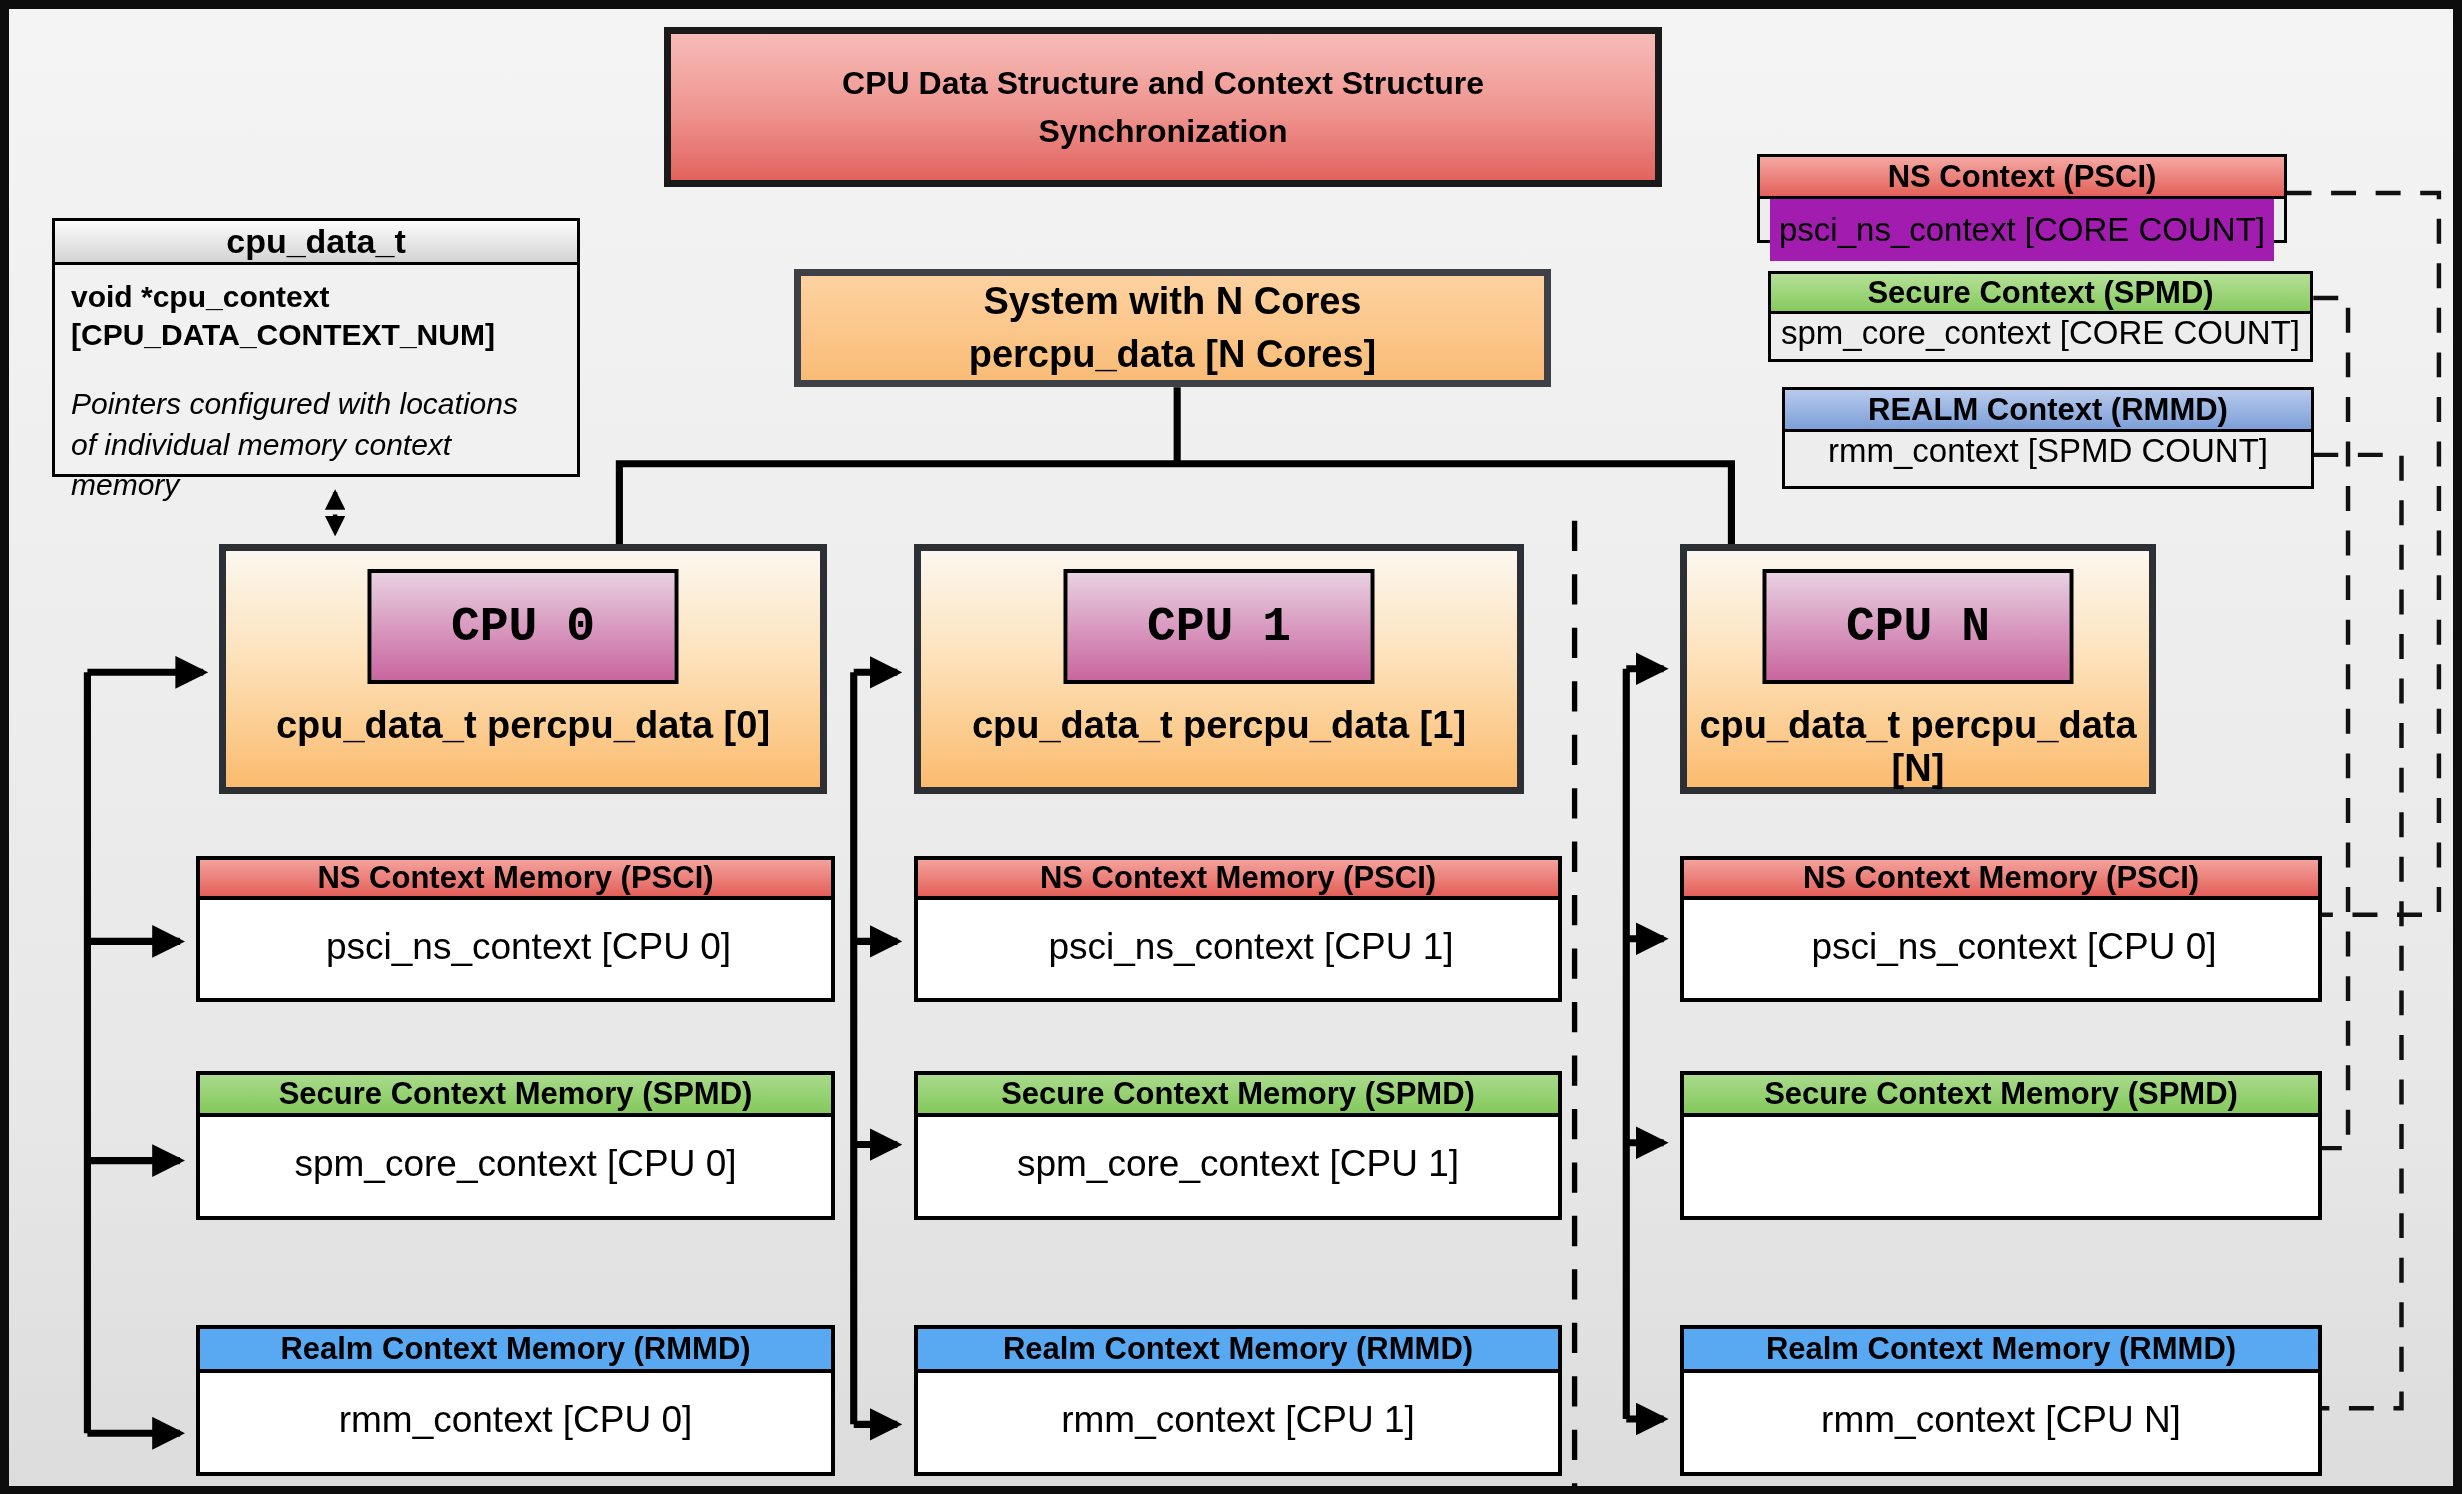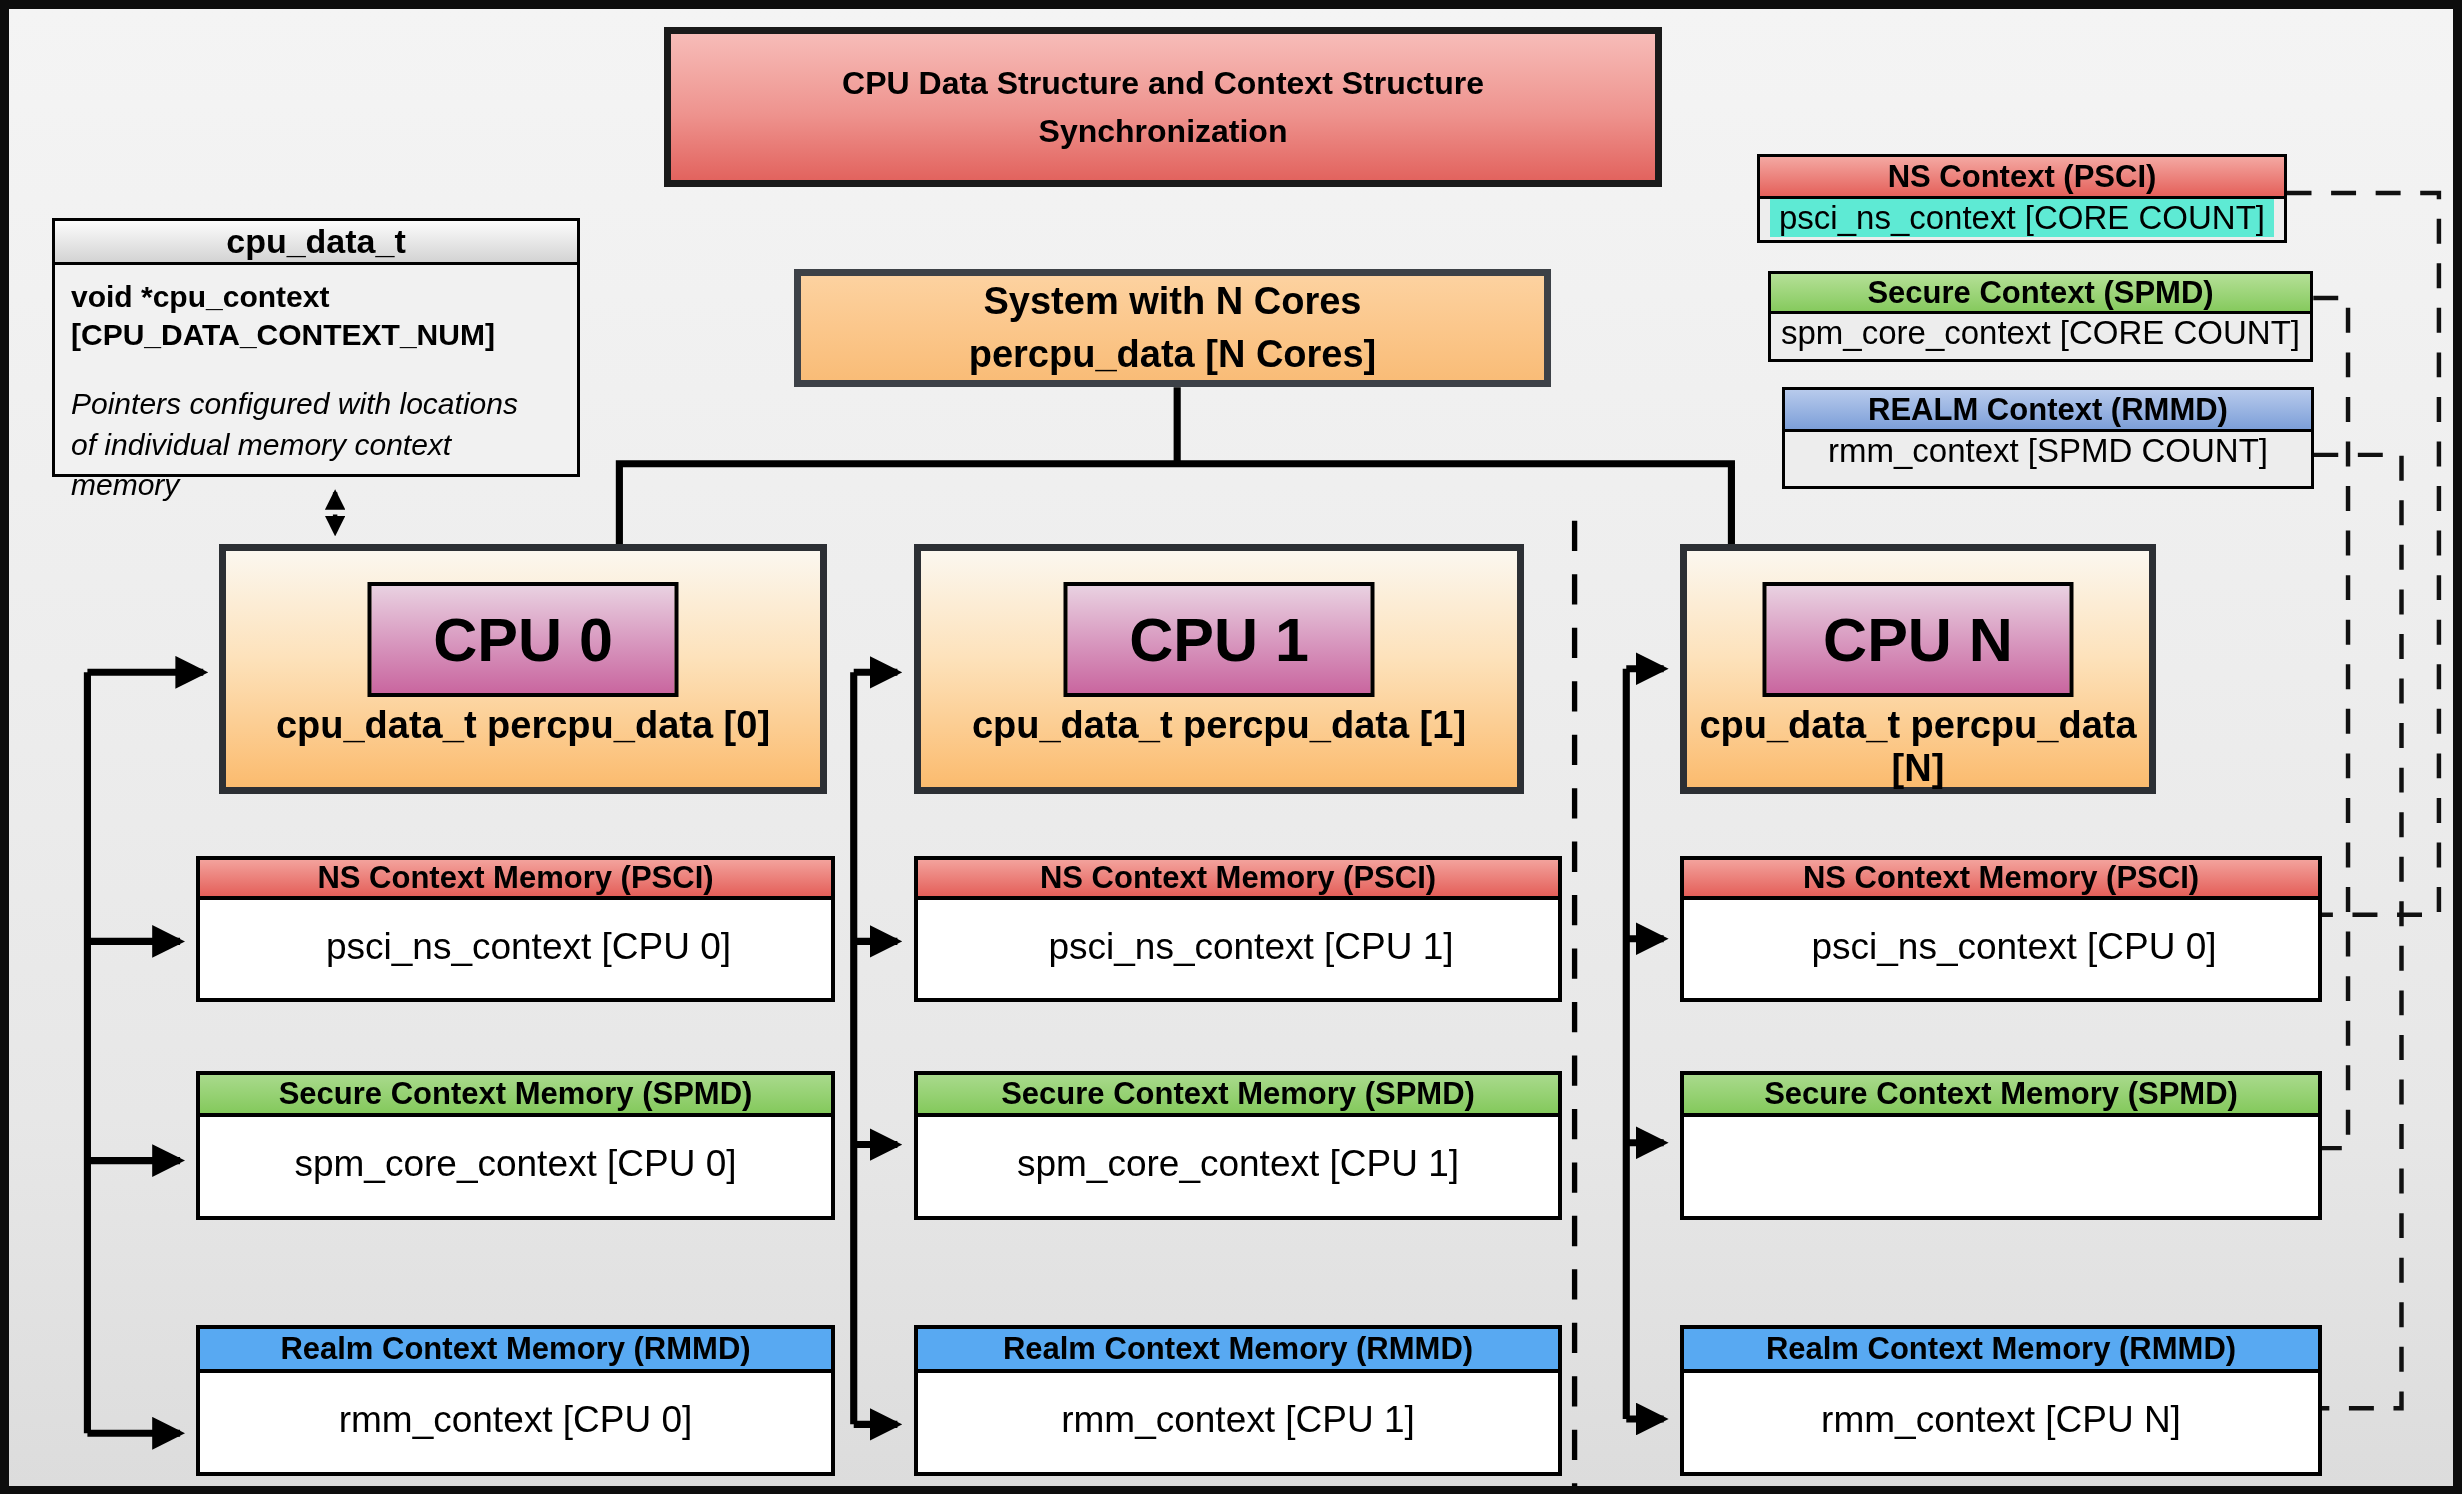--- a/index.html
+++ b/index.html
@@ -53,21 +53,21 @@
   .legend-box{border:3.6px solid #000;background:#ededed;}
   .legend-header{
     display:flex;align-items:center;justify-content:center;
     border-bottom:3.6px solid #000;font-weight:bold;font-size:31px;
   }
   .legend-body{
     display:flex;align-items:center;justify-content:center;font-size:33px;
   }
   .legend-ns{left:1748px;top:145px;width:530px;height:89px;}
   .legend-ns .legend-header{height:39px;background:linear-gradient(180deg,#f4a8a2,#e4605a);}
-  .legend-ns .legend-body span{background:#5eead4;padding:0 9px;}
+  .legend-ns .legend-body span{background:#a21caf;padding:12px 9px;}
   .legend-secure{left:1759px;top:262px;width:545px;height:91px;}
   .legend-secure .legend-header{height:37px;background:linear-gradient(180deg,#b5e097,#86ca5e);}
   .legend-realm{left:1773px;top:378px;width:532px;height:102px;}
   .legend-realm .legend-header{height:39px;background:linear-gradient(180deg,#b7caec,#7d9fd8);}
 
   
   .cpu-column{position:absolute;top:0;height:100%;}
   .col-cpu0{left:187px;width:631px;}
   .col-cpu1{left:905px;width:640px;}
   .col-cpuN{left:1671px;width:634px;}
@@ -76,25 +76,25 @@
     position:absolute;box-sizing:border-box;
     top:535px;height:250px;left:0;width:100%;
     border:7.1px solid #2c2f34;
     background:linear-gradient(180deg,#fbf7ef 0%,#fde2bb 45%,#fbbb6e 100%);
   }
   .col-cpu0 .cpu-box{left:23px;width:608px;}
   .col-cpu1 .cpu-box{width:610px;}
   .col-cpuN .cpu-box{width:476px;}
   .cpu-inner{
     position:absolute;left:50%;transform:translateX(-50%);
-    top:31px;width:303px;height:107px;
+    top:18px;width:303px;height:107px;
     border:4.5px solid #000;
     background:linear-gradient(180deg,#e9d1e1 0%,#d795bd 55%,#c9669f 100%);
     display:flex;align-items:center;justify-content:center;
-    font-weight:bold;font-size:61px;
+    font-weight:bold;font-size:48px;font-family:Liberation Mono, monospace;
   }
   .cpu-data-label{
     position:absolute;left:0;width:100%;top:153px;
     text-align:center;font-weight:bold;font-size:38px;
   }
 
   .ctx{position:absolute;left:0;width:100%;border:4.5px solid #000;background:#fff;}
   .ctx-header{
     display:flex;align-items:center;justify-content:center;
     border-bottom:4.5px solid #000;font-weight:bold;font-size:31px;

